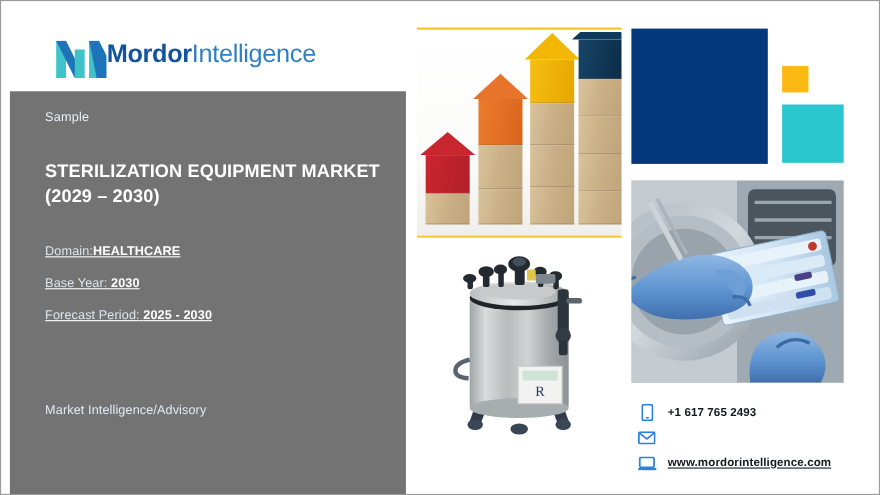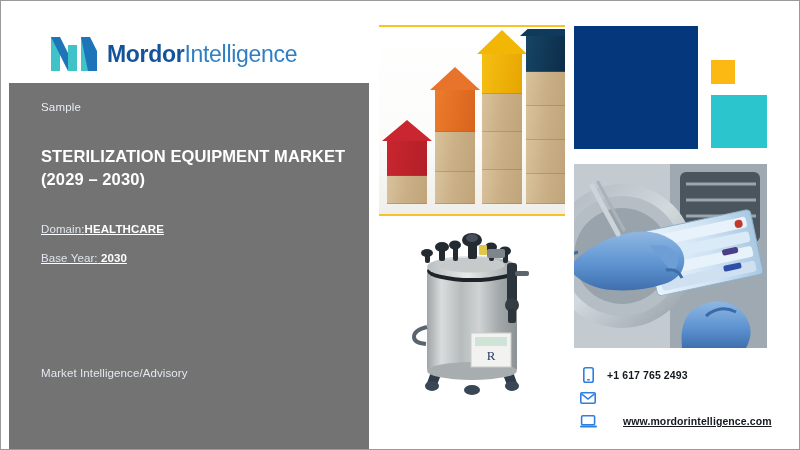--- a/index.html
+++ b/index.html
@@ -19,22 +19,21 @@
     box-sizing: border-box;
     border: 1px solid #9a9a9a;
   }
 
   
   #logo-block {
     position: absolute;
     left: 50px;
     top: 36px;
     display: flex;
-    align-items: center;
-    gap: 10px;
+    align-items: flex-start;
   }
   #logo-mark {
     width: 46px;
     height: 34px;
     display: block;
   }
   #logo-text {
     font-size: 23px;
     letter-spacing: -0.3px;
     white-space: nowrap;
@@ -202,21 +201,20 @@
   .contact-text {
     font-size: 10.5px;
     font-weight: bold;
     color: #14181f;
     letter-spacing: 0.1px;
     white-space: nowrap;
     text-align: center;
   }
   .contact-text.link {
     text-decoration: underline;
-    margin-left: 16px;
   }
 </style>
 </head>
 <body>
 
 <div id="page">
 
   <div id="logo-block">
     <svg id="logo-mark" viewBox="0 0 46 34">
       <polygon points="0,34 0,0 9,0 9,34" fill="#3fc3c9"></polygon>
@@ -234,20 +232,24 @@
     <div id="sample-label">Sample</div>
     <div id="report-title">STERILIZATION EQUIPMENT MARKET (2029 – 2030)</div>
 
     <div id="meta-list">
       <div class="meta-row">
         <span>Domain:</span><span class="meta-val">HEALTHCARE</span>
       </div>
       <div class="meta-row">
         <span>Base Year:</span>
         <span class="meta-val">2030</span>
+      </div>
+      <div class="meta-row">
+        <span>Forecast Period:</span>
+        <span class="meta-val">2025 - 2030</span>
       </div>
     </div>
 
     <div id="advisory-label">Market Intelligence/Advisory</div>
   </div>
 
   <div class="accent-line" id="accent-top"></div>
   <div class="accent-line" id="accent-bottom"></div>
 
   <div class="media-tile" id="blocks-photo">

